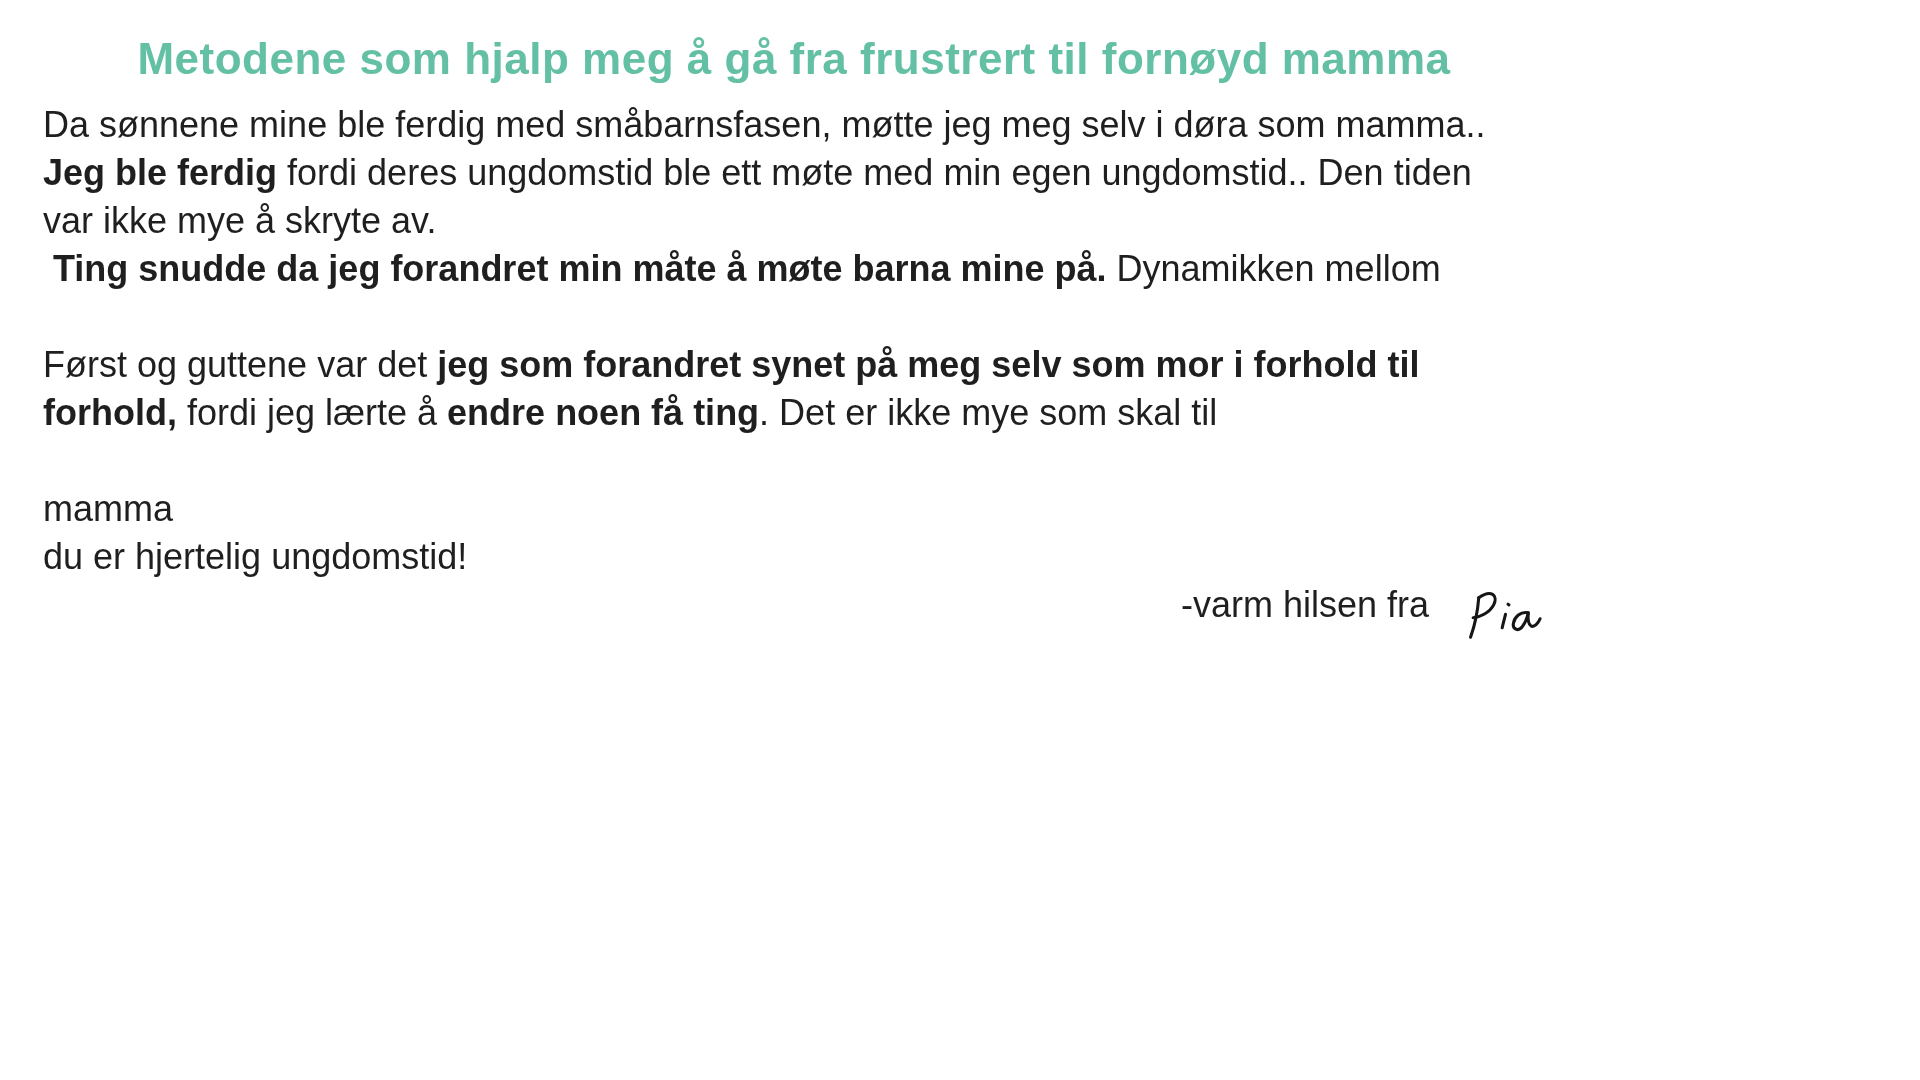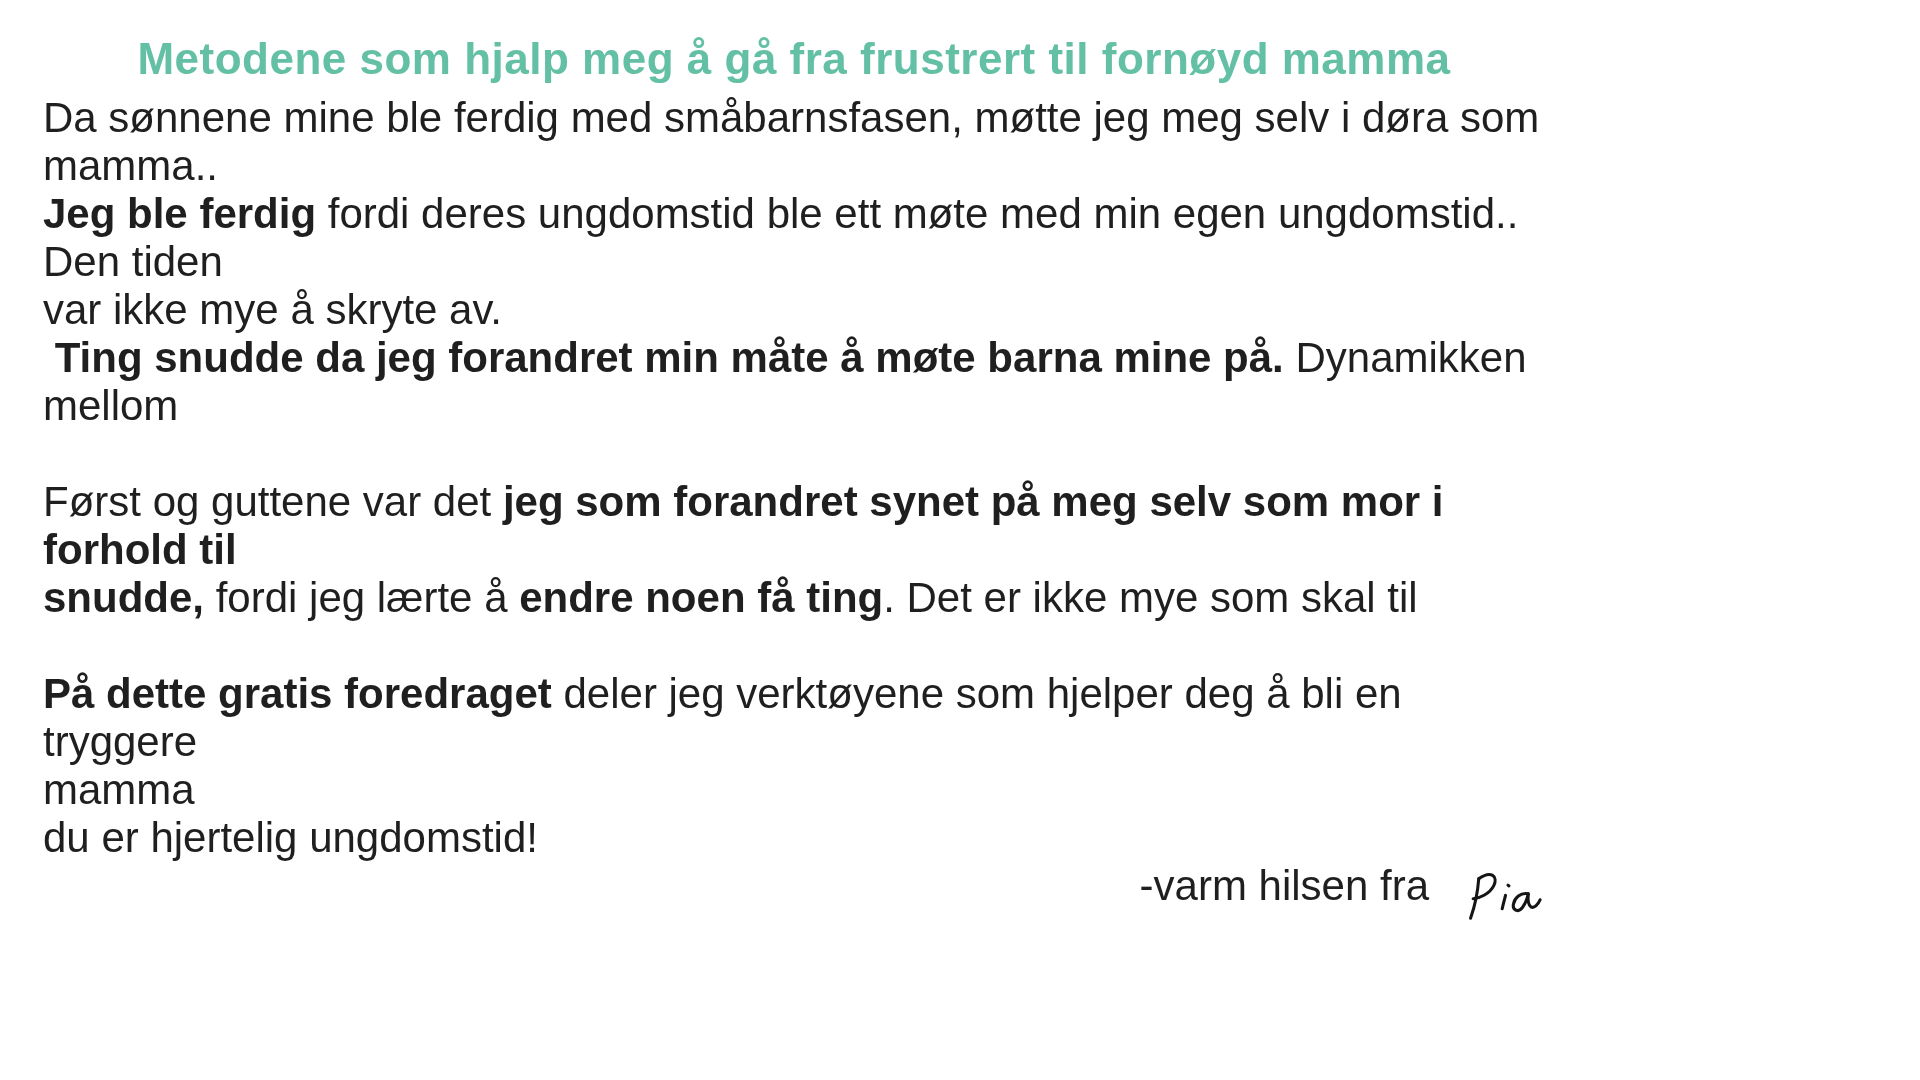--- a/index.html
+++ b/index.html
@@ -13,31 +13,31 @@
     font-family: "Liberation Sans", sans-serif;
     color: #1f1f1f;
     overflow: hidden;
   }
   .slide {
     box-sizing: border-box;
     padding: 34px 0 0 43px;
     width: 1545px;
   }
   .title {
-    margin: 0 0 9px 0;
+    margin: 0 0 16px 0;
     font-size: 44px;
     line-height: 1.15;
     font-weight: 700;
     letter-spacing: 0.5px;
     color: #64c0a5;
     text-align: center;
     white-space: nowrap;
   }
   .line {
-    font-size: 42px;
+    font-size: 36px;
     line-height: 48px;
     min-height: 48px;
     white-space: pre-wrap;
   }
   .b { font-weight: 700; }
   .spacer { height: 48px; }
   .sig-line {
     display: flex;
     align-items: flex-start;
     justify-content: flex-end;
@@ -61,25 +61,24 @@
 
   <div class="line"><span>var ikke mye å skryte av.</span></div>
 
   <div class="line"><span class="b"> Ting snudde da jeg forandret min måte å møte barna mine på.</span><span> Dynamikken mellom</span></div>
 
 
   <div class="spacer"></div>
 
   <div class="line"><span>Først og guttene var det </span><span class="b">jeg som forandret synet på meg selv som mor i forhold til</span></div>
 
-  <div class="line"><span class="b">snudde,</span><span> fordi jeg lærte å </span><span class="b">endre noen få ting</span><span>. Det er ikke mye som skal til</span></div>
+  <div class="line"><span class="b">forhold,</span><span> fordi jeg lærte å </span><span class="b">endre noen få ting</span><span>. Det er ikke mye som skal til</span></div>
 
   <div class="spacer"></div>
 
-  <div class="line"><span class="b">På dette gratis foredraget</span><span> deler jeg verktøyene som hjelper deg å bli en  tryggere</span></div>
 
   <div class="line"><span>mamma</span></div>
 
   <div class="line"><span>du er hjertelig ungdomstid!</span></div>
 
   <div class="line sig-line">
     <span>-varm hilsen fra</span>
     <svg class="signature-svg" role="img" width="86" height="62" viewBox="0 0 140 96" aria-label="Pia">
       <g fill="none" stroke="#161616" stroke-width="5" stroke-linecap="round" stroke-linejoin="round">
 

